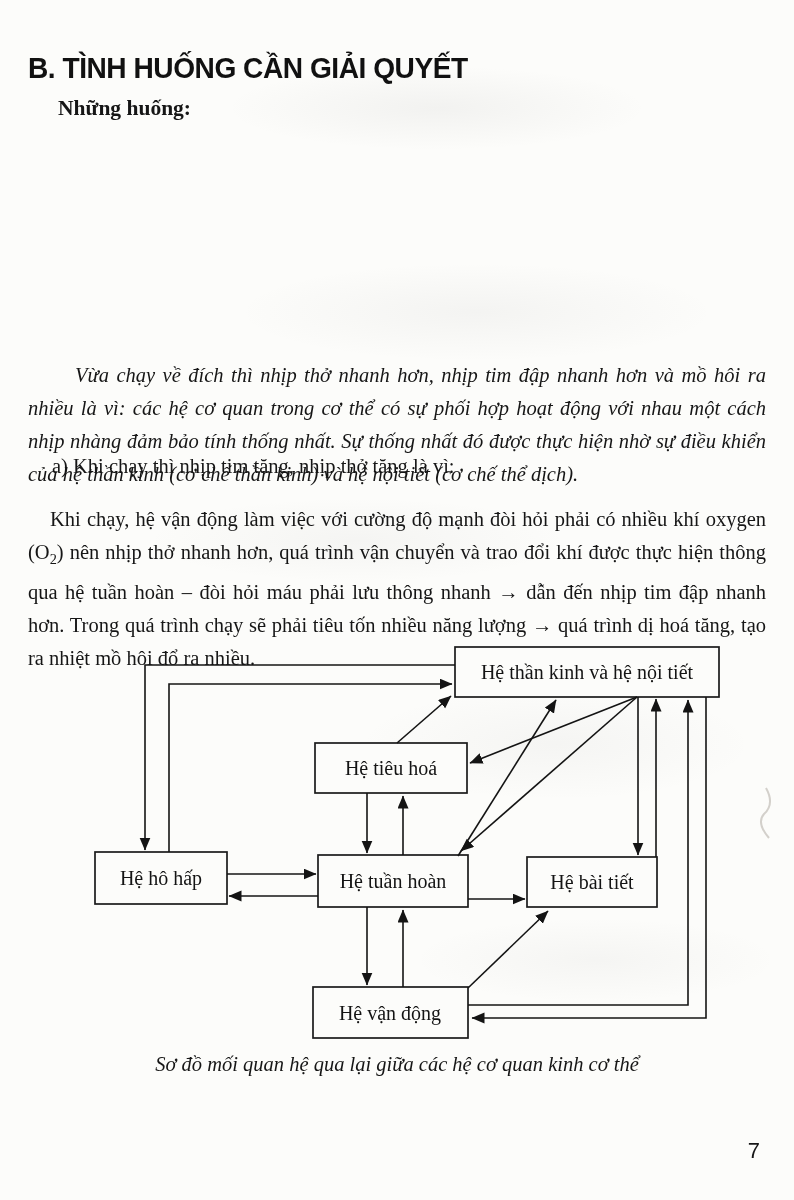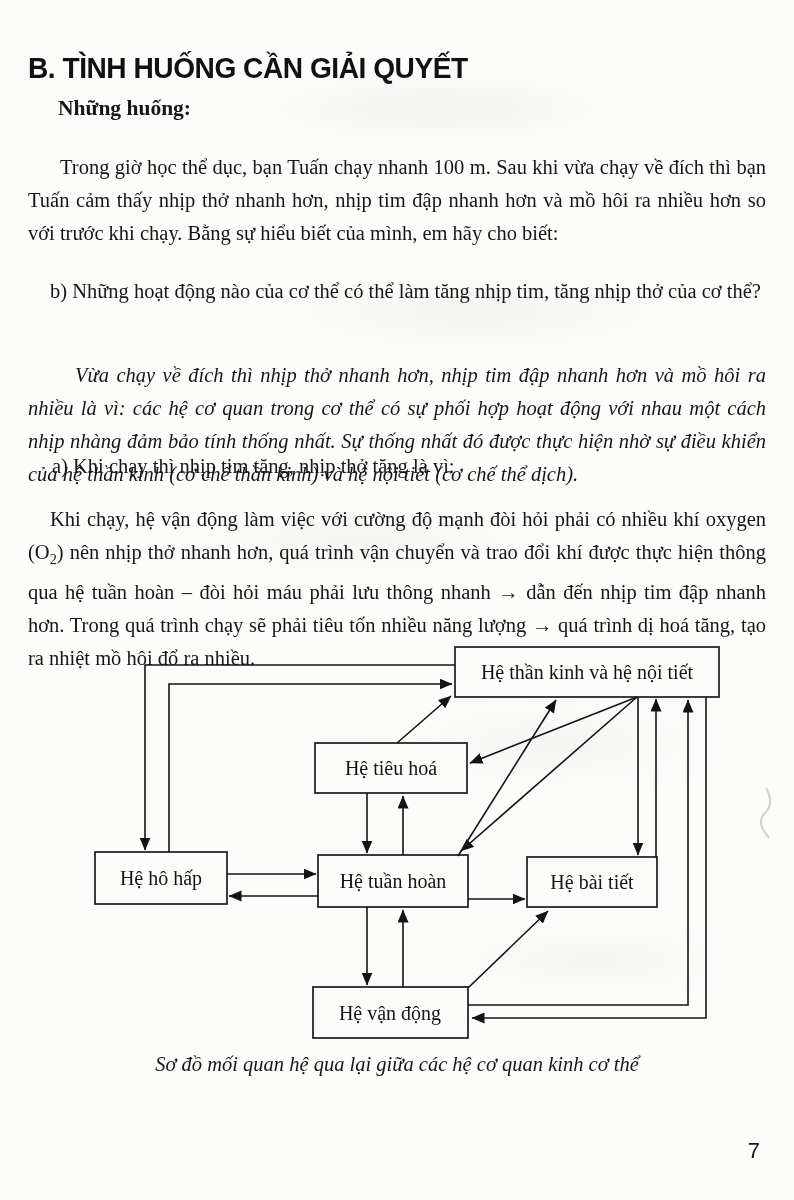--- a/index.html
+++ b/index.html
@@ -56,24 +56,22 @@
 </head>
 <body>
 
 <div class="page">
   <div class="bleed"></div>
 
   <div class="abs heading">B. TÌNH HUỐNG CẦN GIẢI QUYẾT</div>
 
   <div class="abs sit-label">Những huống:</div>
 
-  <p class="abs body-par indent32" style="top:130px">Trong giờ học thể dục, bạn Tuấn chạy nhanh 100 m. Sau khi vừa chạy về đích thì bạn Tuấn cảm thấy nhịp thở nhanh hơn, nhịp tim đập nhanh hơn và mồ hôi ra nhiều hơn so với trước khi chạy. Bằng sự hiểu biết của mình, em hãy cho biết:</p>
 
 
-  <p class="abs body-par indent22" style="top:254px">b) Những hoạt động nào của cơ thể có thể làm tăng nhịp tim, tăng nhịp thở của cơ thể?</p>
 
 
   <p class="abs body-par indent47" style="top:338px">Vừa chạy về đích thì nhịp thở nhanh hơn, nhịp tim đập nhanh hơn và mồ hôi ra nhiều là vì: các hệ cơ quan trong cơ thể có sự phối hợp hoạt động với nhau một cách nhịp nhàng đảm bảo tính thống nhất. Sự thống nhất đó được thực hiện nhờ sự điều khiển của hệ thần kinh (cơ chế thần kinh) và hệ nội tiết (cơ chế thể dịch).</p>
 
   <div class="abs oneline" style="top:450px">a) Khi chạy thì nhịp tim tăng, nhịp thở tăng là vì:</div>
 
   <p class="abs body-par indent22" style="top:482px"><span>Khi chạy, hệ vận động làm việc với cường độ mạnh đòi hỏi phải có nhiều khí oxygen (O</span><sub>2</sub><span>) nên nhịp thở nhanh hơn, quá trình vận chuyển và trao đổi khí được thực hiện thông qua hệ tuần hoàn – đòi hỏi máu phải lưu thông nhanh → dẫn đến nhịp tim đập nhanh hơn. Trong quá trình chạy sẽ phải tiêu tốn nhiều năng lượng → quá trình dị hoá tăng, tạo ra nhiệt mồ hôi đổ ra nhiều.</span></p>
 
   <svg class="abs diagram" width="794" height="400" viewBox="0 0 794 400">
     <defs>

